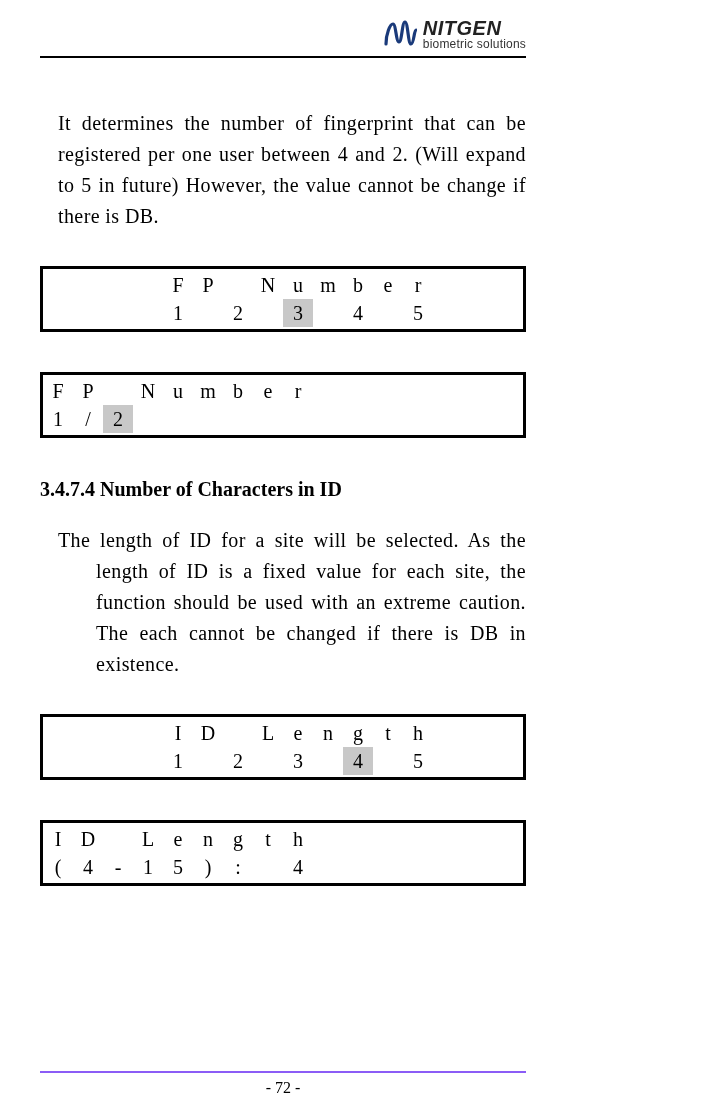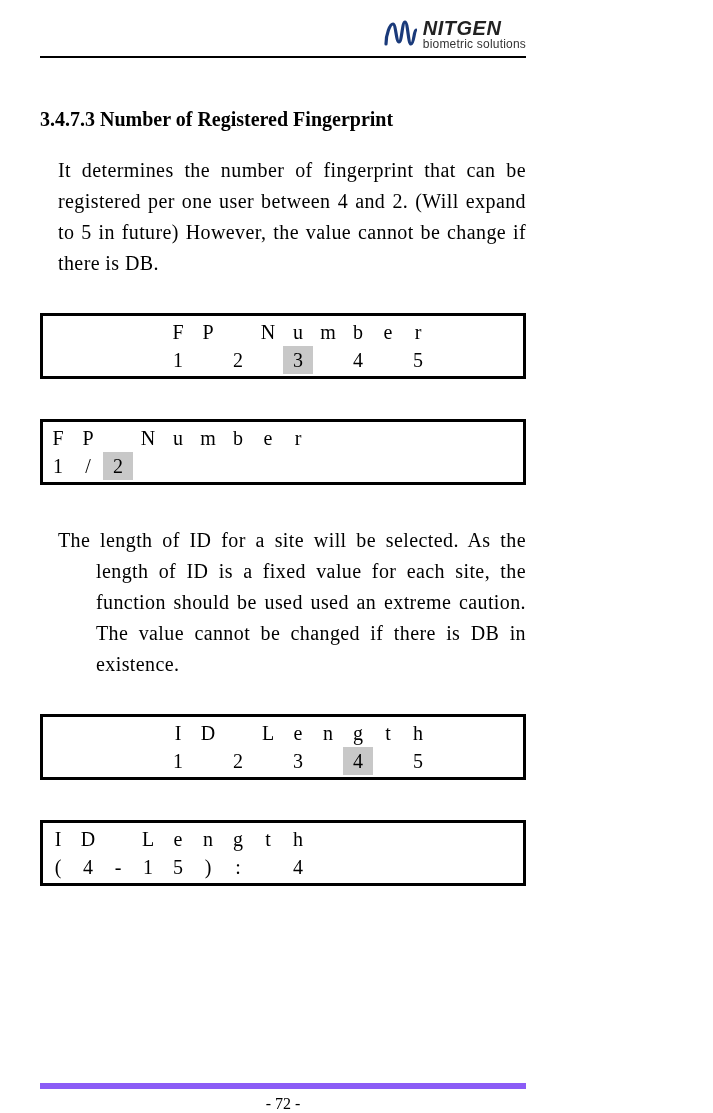--- a/index.html
+++ b/index.html
@@ -90,24 +90,24 @@
     vertical-align: middle;
     font-family: "Times New Roman", serif;
     font-size: 20px;
     padding: 0;
   }
   .lcd td.hl {
     background: #c8c8c8;
   }
   .footer {
     position: absolute;
-    bottom: 0;
+    bottom: 16px;
     left: 40px;
     right: 40px;
-    border-top: 6px solid #8b5cf6;
+    border-top: 2px solid #8b5cf6;
     text-align: center;
     padding-top: 6px;
     font-size: 16px;
   }
 </style>
 </head>
 <body>
 
 <div class="page">
 
@@ -118,21 +118,20 @@
           <path d="M3 24 C 3 14, 7 4, 10 4 C 13 4, 13 22, 16 22 C 19 22, 19 2, 22 2 C 25 2, 25 24, 28 24 C 31 24, 31 10, 33 10" stroke="#1a3a7a" stroke-width="3.2" fill="none" stroke-linecap="round"></path>
         </svg>
       </span>
       <span class="logo-text">
         <span class="logo-main">NITGEN</span>
         <span class="logo-sub">biometric solutions</span>
       </span>
     </div>
   </div>
 
-  <h3 class="section-heading">3.4.7.3 Number of Registered Fingerprint</h3>
   <p class="body-text">It determines the number of fingerprint that can be registered per one user between 4 and 2. (Will expand to 5 in future) However, the value cannot be change if there is DB.</p>
 
   <div class="lcd">
     <table>
         <tbody>
       <tr>
             <td></td>
             <td></td>
             <td></td>
             <td></td>
@@ -207,21 +206,22 @@
             <td></td>
             <td></td>
             <td></td>
             <td></td>
             <td></td>
           </tr>
     </tbody>
       </table>
   </div>
 
-  <p class="body-text-indent">The length of ID for a site will be selected. As the length of ID is a fixed value for each site, the function should be used used an extreme caution. The value cannot be changed if there is DB in existence.</p>
+  <h3 class="section-heading">3.4.7.4  Number of Characters in ID</h3>
+  <p class="body-text-indent">The length of ID for a site will be selected. As the length of ID is a fixed value for each site, the function should be used with an extreme caution. The each cannot be changed if there is DB in existence.</p>
 
   <div class="lcd">
     <table>
         <tbody>
       <tr>
             <td></td>
             <td></td>
             <td></td>
             <td></td>
             <td>I</td>

